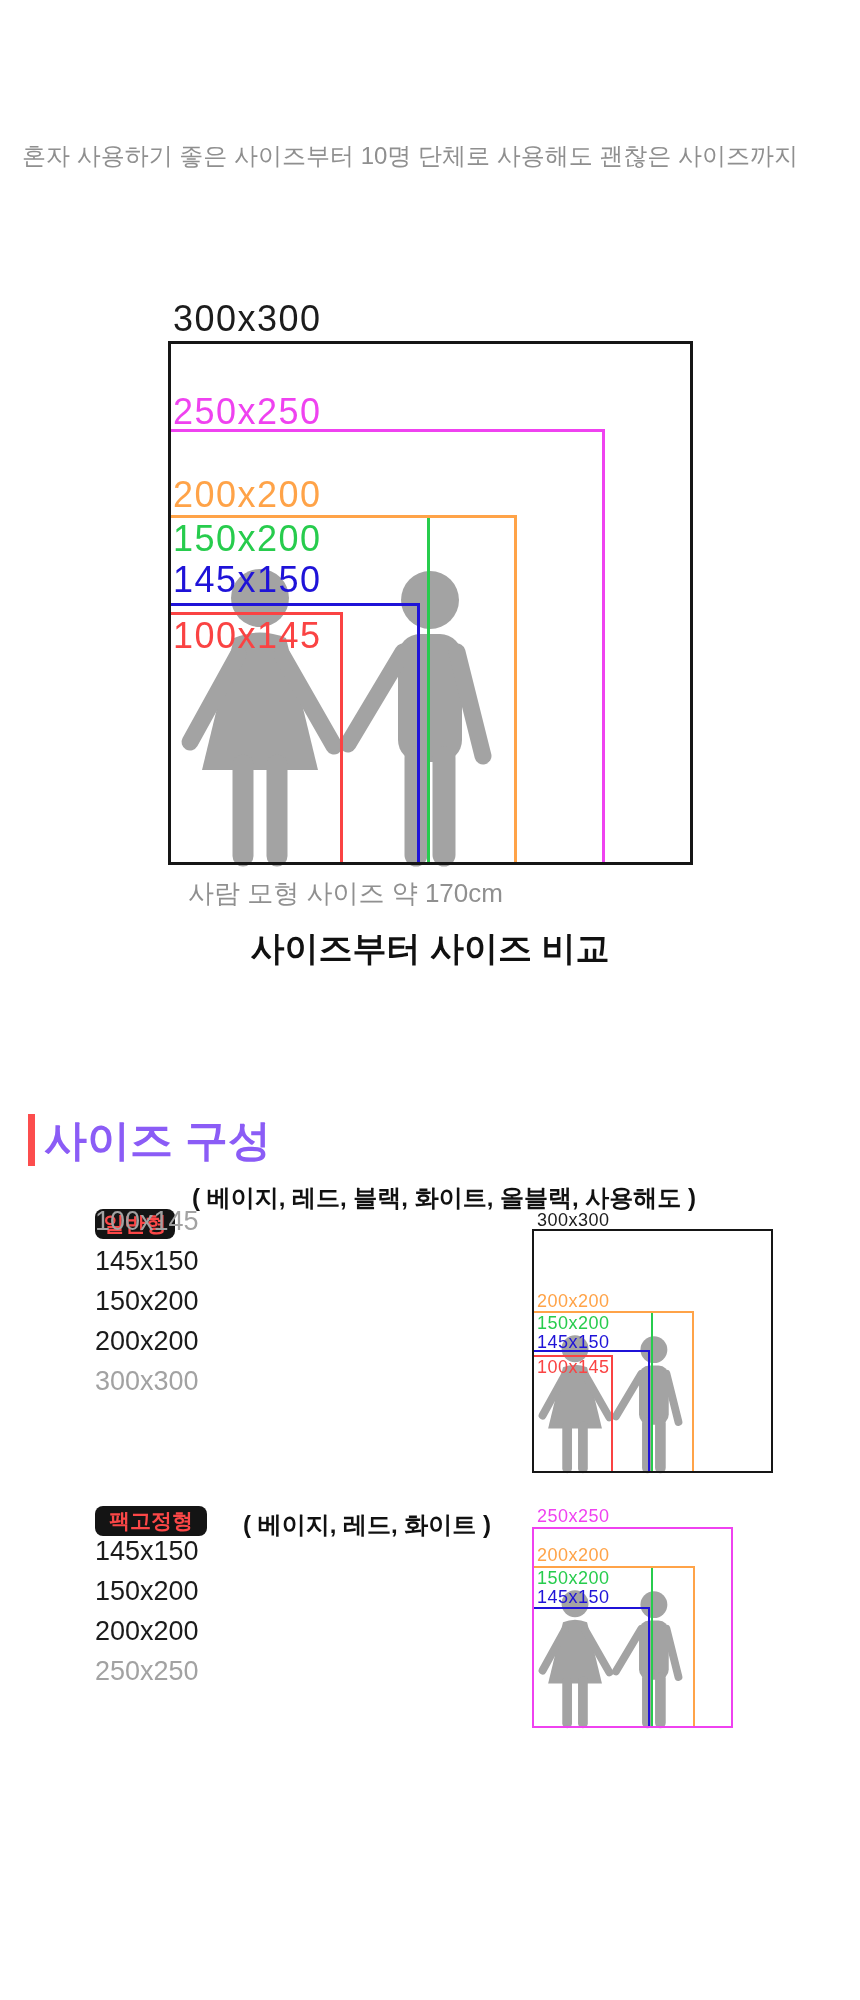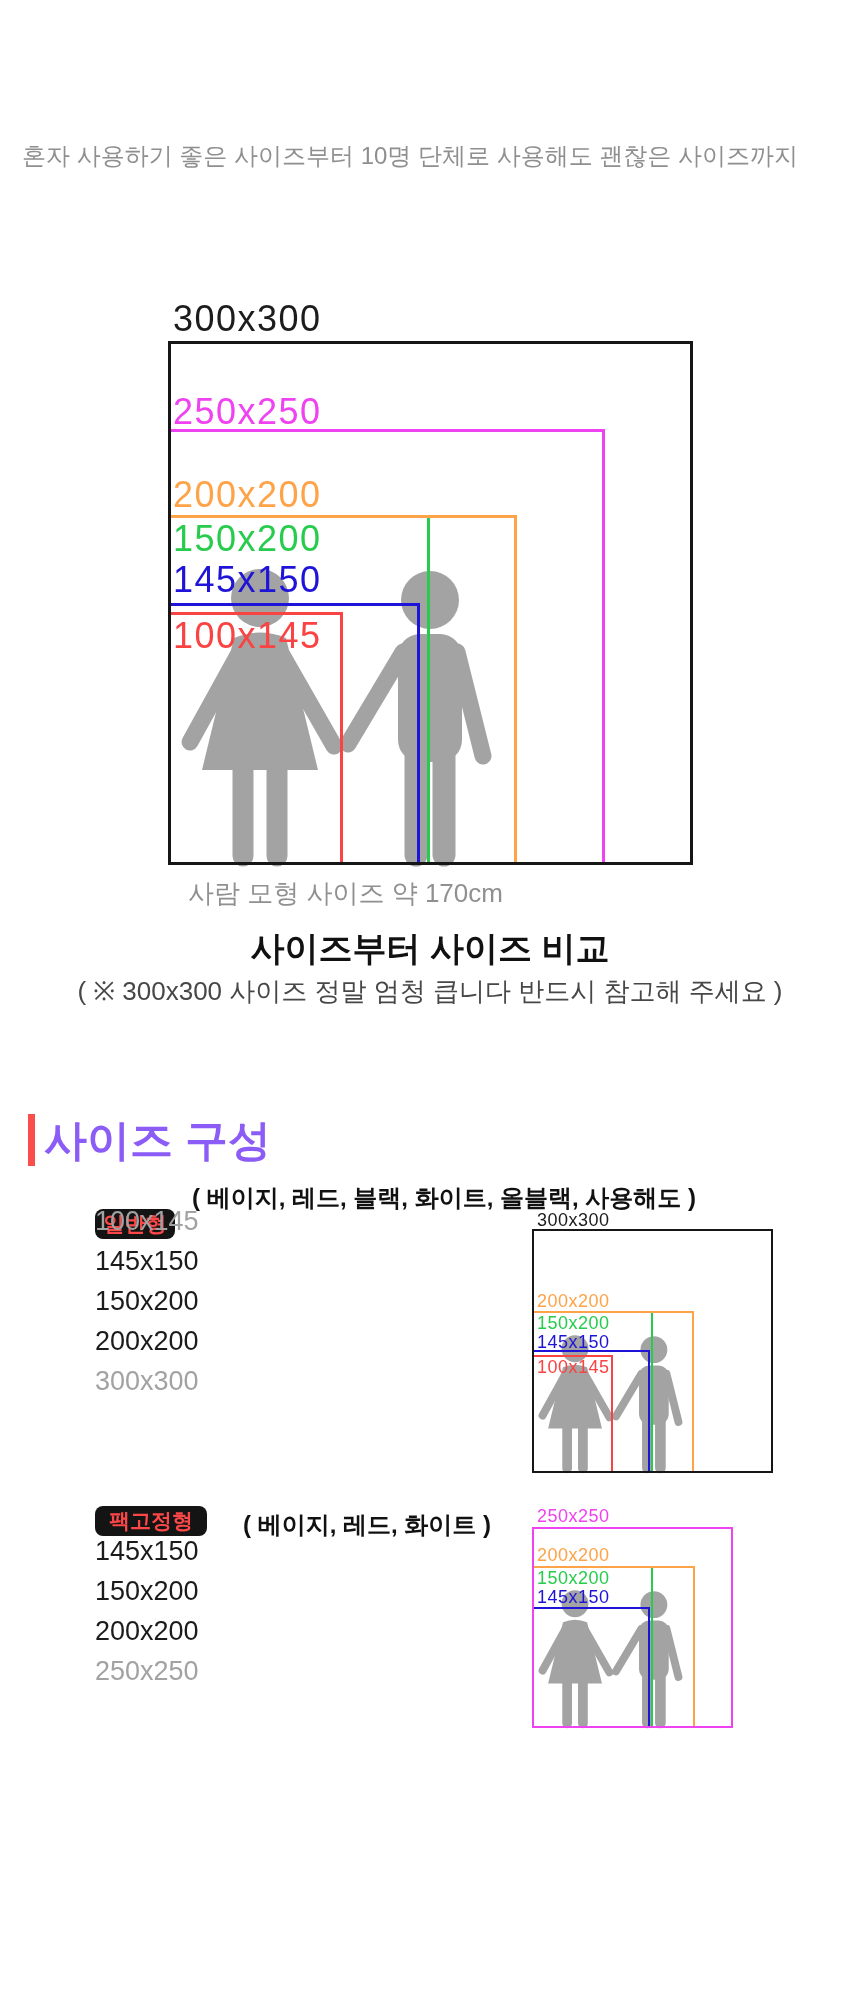--- a/index.html
+++ b/index.html
@@ -118,21 +118,20 @@
     <div class="dlab l300">300x300</div>
     <div class="dlab l250">250x250</div>
     <div class="dlab l200">200x200</div>
     <div class="dlab l150">150x200</div>
     <div class="dlab l145">145x150</div>
     <div class="dlab l100">100x145</div>
   </div>
 
   <div class="abs caption">사람 모형 사이즈 약 170cm</div>
   <div class="abs cmp-heading">사이즈부터 사이즈 비교</div>
-  <div class="abs cmp-note">( ※ 300x300 사이즈 정말 엄청 큽니다 반드시 참고해 주세요 )</div>
 
   <div class="abs sec-bar"></div>
   <div class="abs sec-title">사이즈 구성</div>
 
   <div>
     <div class="badge badge1">일반형</div>
     <div class="colors-note note1">( 베이지, 레드, 블랙, 화이트, 올블랙, 사용해도 )</div>
     <div class="row muted g1r0">100x145</div>
     <div class="row strong g1r1">145x150</div>
     <div class="row strong g1r2">150x200</div>

